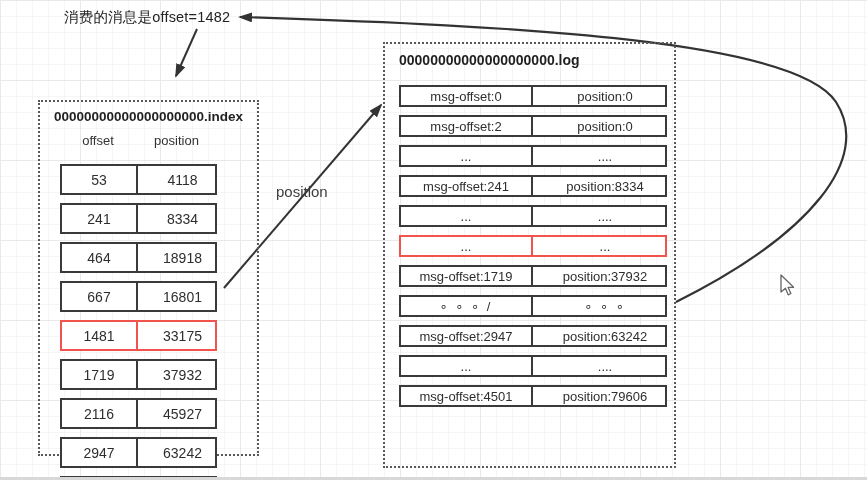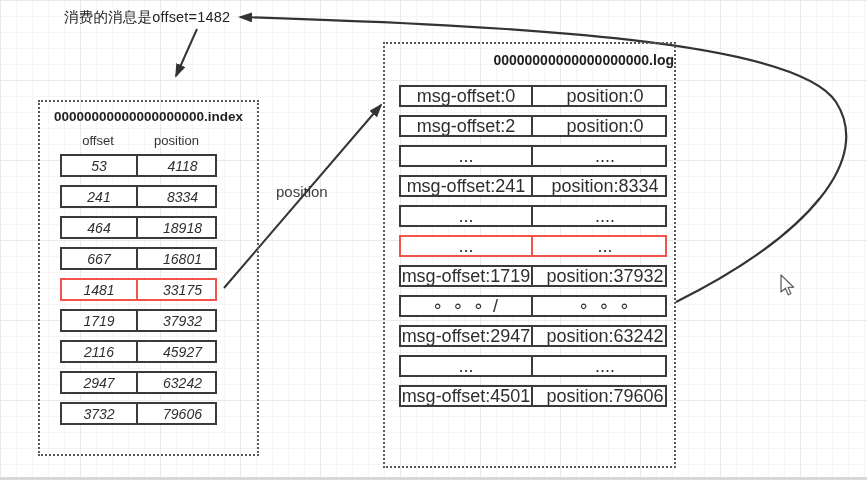--- a/index.html
+++ b/index.html
@@ -19,35 +19,35 @@
     position:absolute;left:64px;top:8px;font-size:14.5px;color:var(--text);
     white-space:nowrap;letter-spacing:.2px;
   }
   .pos-label{position:absolute;left:276px;top:183px;font-size:15px;color:#3d3d3d;}
   
   .dotted-box{position:absolute;border:2px dotted #585858;box-sizing:border-box;background:transparent;}
   #index-box{left:38px;top:100px;width:221px;height:356px;}
   #log-box{left:383px;top:42px;width:293px;height:426px;}
   .box-title{font-weight:bold;color:#1f1f1f;white-space:nowrap;}
   #index-box .box-title{margin-top:7px;text-align:center;font-size:13.5px;}
-  #log-box .box-title{margin:8px 0 0 14px;font-size:14px;text-align:right;}
+  #log-box .box-title{margin:8px 0 0 14px;font-size:14px;}
   
-  .col-headers{display:flex;margin:9px 0 6px 20px;width:157px;font-size:13px;color:#333;}
+  .col-headers{display:flex;margin:9px 0 16px 20px;width:157px;font-size:13px;color:#333;}
   .col-headers .h1{flex:0 0 76px;text-align:center;}
   .col-headers .h2{flex:1;text-align:center;}
   .rows{margin-left:20px;width:157px;}
   .irow,.lrow{
     display:flex;box-sizing:border-box;border:2px solid var(--line);
     background:#fff;margin-bottom:8px;align-items:stretch;
   }
-  .irow{height:23px;font-style:italic;}
+  .irow{height:31px;}
   .lrow{height:22px;margin-left:14px;width:268px;}
   .cell{flex:1;display:flex;align-items:center;justify-content:center;
         font-size:14px;color:#2e2e2e;white-space:nowrap;overflow:hidden;}
-  .lrow .cell{font-size:18px;}
+  .lrow .cell{font-size:13px;}
   .irow .cell.c1{flex:0 0 74px;}
   .lrow .cell.c1{flex:0 0 130px;}
   .cell.c2{border-left:2px solid var(--line);padding-left:12px;}
   .hl{border-color:var(--hl) !important;}
   .hl .cell.c2{border-left-color:var(--hl) !important;}
   #log-rows{margin-top:17px;}
   .dotsmall{font-size:11px;letter-spacing:2px;}
   .bottom-bar{position:absolute;left:0;bottom:0;width:100%;height:3px;background:#d8d8d8;}
   #cursor{position:absolute;left:780px;top:274px;}
 </style>

